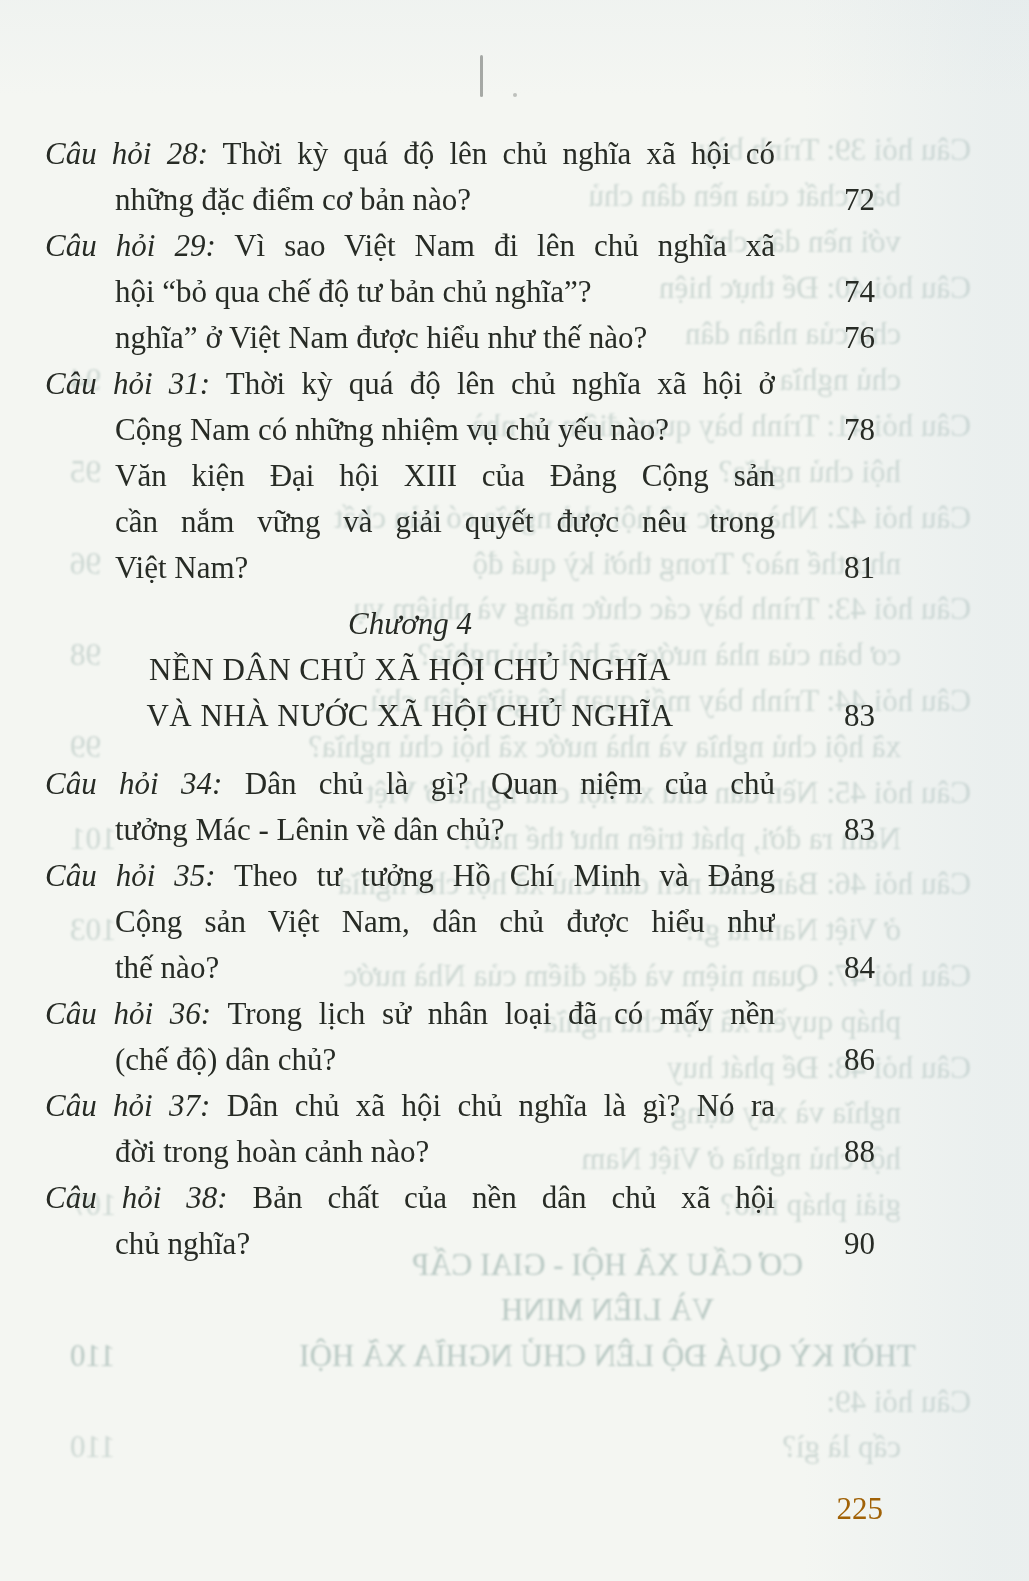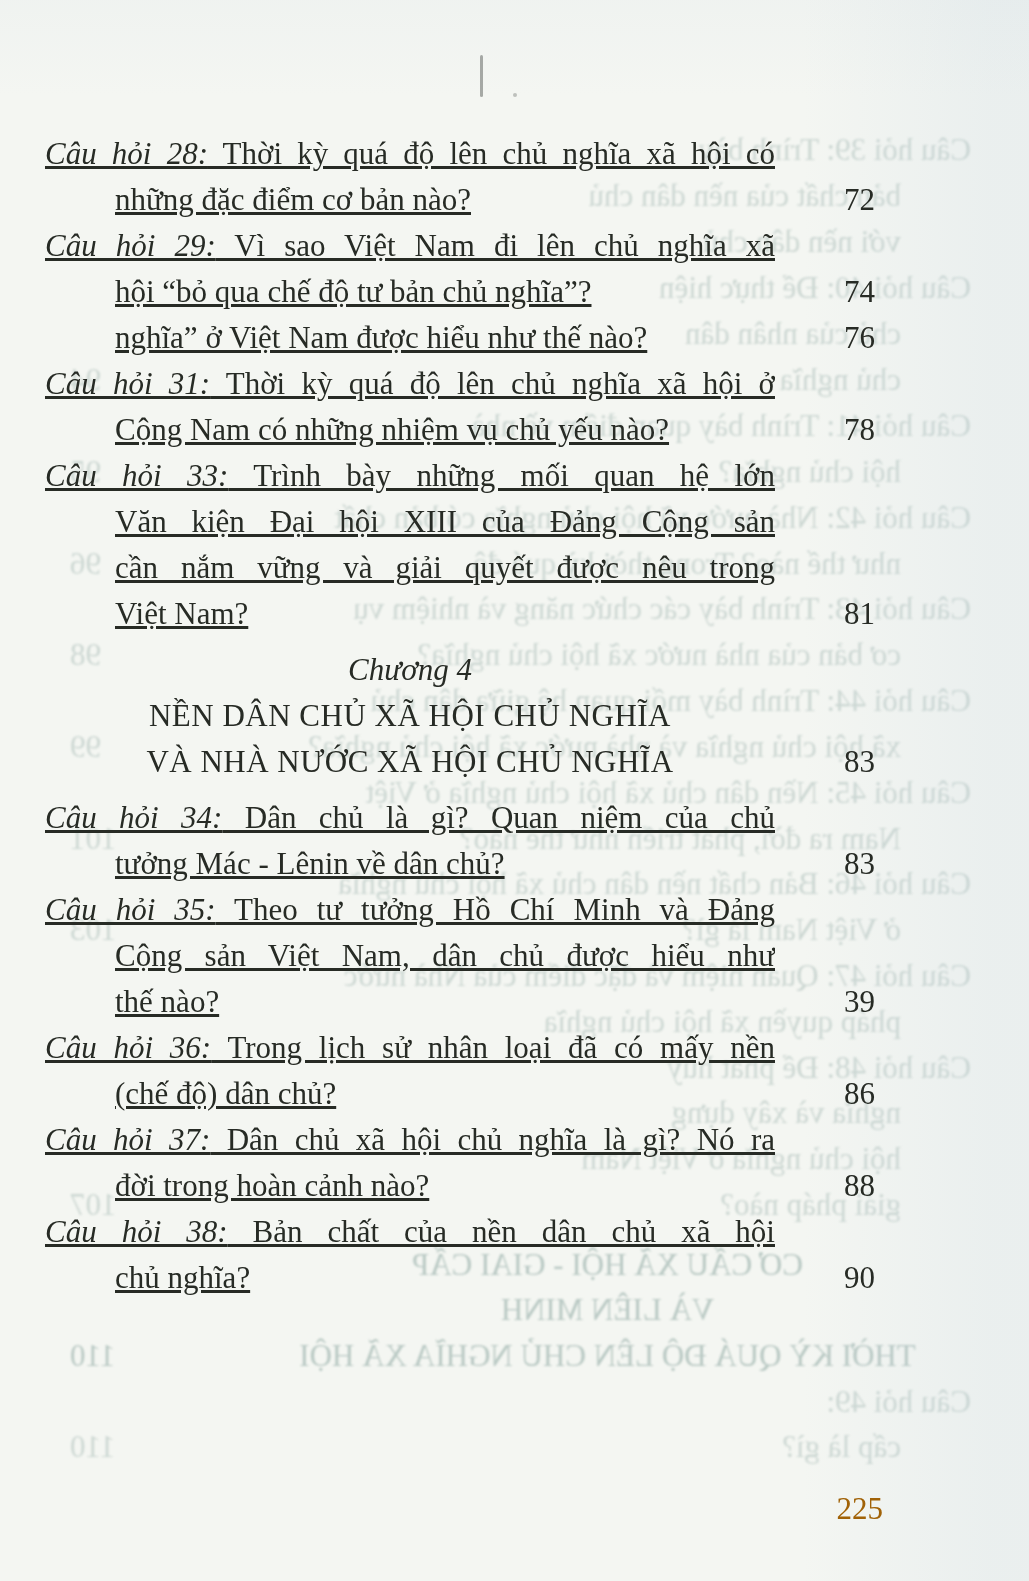--- a/index.html
+++ b/index.html
@@ -31,38 +31,38 @@
   .ghost-line.strong{opacity:0.72;color:#a3b8b2;}
   .ghost-num{position:absolute;right:0;top:0;}
   .ghost-line.center .ghost-num{right:-174px;}
   
   .toc-column{
     position:absolute;left:45px;top:131px;width:830px;
     font-size:31px;
   }
   .entry{position:relative;}
   .entry-line{
-    width:730px;height:46px;line-height:46px;white-space:nowrap;text-decoration:underline;
+    width:730px;height:46px;line-height:46px;white-space:nowrap;
   }
   .entry-line.just{
     white-space:normal;
     text-align:justify;
     text-align-last:justify;
     overflow:hidden;
   }
   .entry-line.cont{padding-left:70px;width:660px;}
   .entry-label{font-style:italic;}
   .page-num{
     position:absolute;right:0;bottom:0;height:46px;line-height:46px;
   }
   .chapter{position:relative;margin-top:10px;}
   .chapter-inner{width:730px;text-align:center;}
   .chapter-kicker{height:46px;line-height:46px;font-style:italic;}
   .chapter-title-line{height:46px;line-height:46px;letter-spacing:0.5px;text-align:center;}
-  .after-chapter{margin-top:10px;}
+  .after-chapter{margin-top:22px;}
   .footer-num{
     position:absolute;top:1486px;right:146px;
     font-size:31px;line-height:46px;height:46px;color:#a16207;
   }
   
   .artifact-smudge{
     position:absolute;left:480px;top:55px;width:3px;height:42px;
     background:rgba(70,75,70,0.45);border-radius:2px;filter:blur(0.6px);
   }
   .artifact-dot{
@@ -124,21 +124,20 @@
     <div class="entry">
       <div class="entry-line cont">nghĩa” ở Việt Nam được hiểu như thế nào?</div>
       <span class="page-num">76</span>
     </div>
     <div class="entry">
       <div class="entry-line just"><span class="entry-label">Câu hỏi 31:</span> Thời kỳ quá độ lên chủ nghĩa xã hội ở</div>
       <div class="entry-line cont">Cộng Nam có những nhiệm vụ chủ yếu nào?</div>
       <span class="page-num">78</span>
     </div>
     <div class="entry">
-      <div class="entry-line just"><span class="entry-label">Câu hỏi 33:</span> Trình bày những mối quan hệ lớn</div>
       <div class="entry-line cont just">Văn kiện Đại hội XIII của Đảng Cộng sản</div>
       <div class="entry-line cont just">cần nắm vững và giải quyết được nêu trong</div>
       <div class="entry-line cont">Việt Nam?</div>
       <span class="page-num">81</span>
     </div>
     <div class="chapter">
       <div class="chapter-inner">
         <div class="chapter-kicker">Chương 4</div>
         <div class="chapter-title-line">NỀN DÂN CHỦ XÃ HỘI CHỦ NGHĨA</div>
         <div class="chapter-title-line">VÀ NHÀ NƯỚC XÃ HỘI CHỦ NGHĨA</div>
@@ -148,21 +147,21 @@
     <div class="after-chapter">
       <div class="entry">
         <div class="entry-line just"><span class="entry-label">Câu hỏi 34:</span> Dân chủ là gì? Quan niệm của chủ</div>
         <div class="entry-line cont">tưởng Mác - Lênin về dân chủ?</div>
         <span class="page-num">83</span>
       </div>
       <div class="entry">
         <div class="entry-line just"><span class="entry-label">Câu hỏi 35:</span> Theo tư tưởng Hồ Chí Minh và Đảng</div>
         <div class="entry-line cont just">Cộng sản Việt Nam, dân chủ được hiểu như</div>
         <div class="entry-line cont">thế nào?</div>
-        <span class="page-num">39</span>
+        <span class="page-num">84</span>
       </div>
       <div class="entry">
         <div class="entry-line just"><span class="entry-label">Câu hỏi 36:</span> Trong lịch sử nhân loại đã có mấy nền</div>
         <div class="entry-line cont">(chế độ) dân chủ?</div>
         <span class="page-num">86</span>
       </div>
       <div class="entry">
         <div class="entry-line just"><span class="entry-label">Câu hỏi 37:</span> Dân chủ xã hội chủ nghĩa là gì? Nó ra</div>
         <div class="entry-line cont">đời trong hoàn cảnh nào?</div>
         <span class="page-num">88</span>

